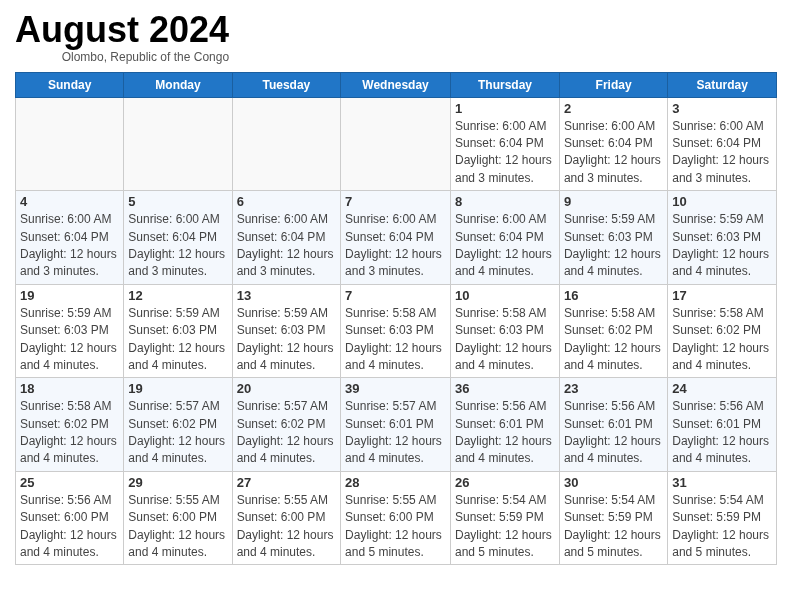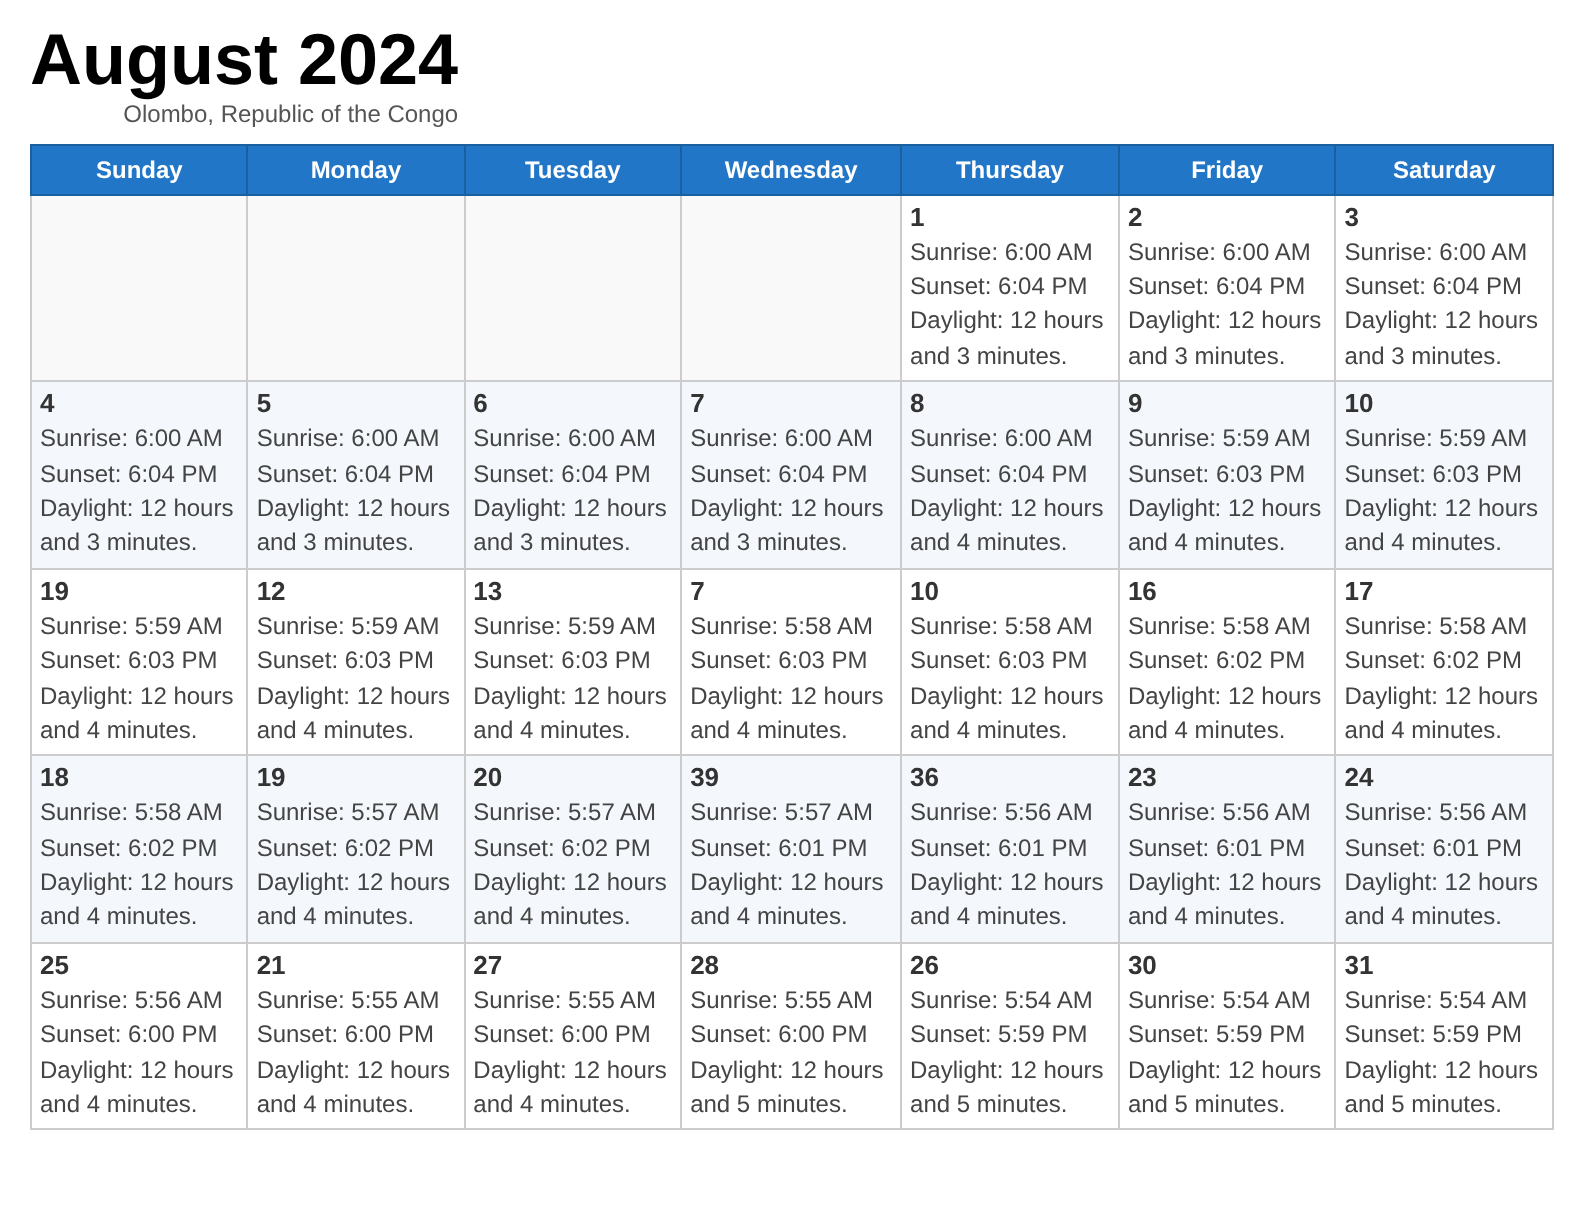--- a/index.html
+++ b/index.html
@@ -289,21 +289,21 @@
       </tr>
       <tr>
         <td>
           <div class="day-number">25</div>
           <div class="day-info" style="white-space: pre-line;">Sunrise: 5:56 AM
 Sunset: 6:00 PM
 Daylight: 12 hours
 and 4 minutes.</div>
         </td>
         <td>
-          <div class="day-number">21</div>
+          <div class="day-number">29</div>
           <div class="day-info" style="white-space: pre-line;">Sunrise: 5:55 AM
 Sunset: 6:00 PM
 Daylight: 12 hours
 and 4 minutes.</div>
         </td>
         <td>
           <div class="day-number">27</div>
           <div class="day-info" style="white-space: pre-line;">Sunrise: 5:55 AM
 Sunset: 6:00 PM
 Daylight: 12 hours

